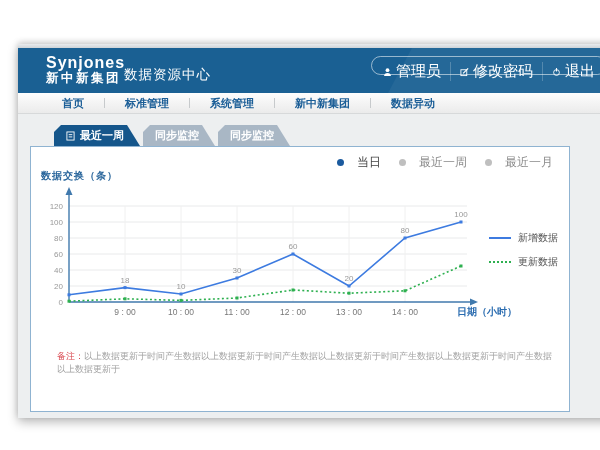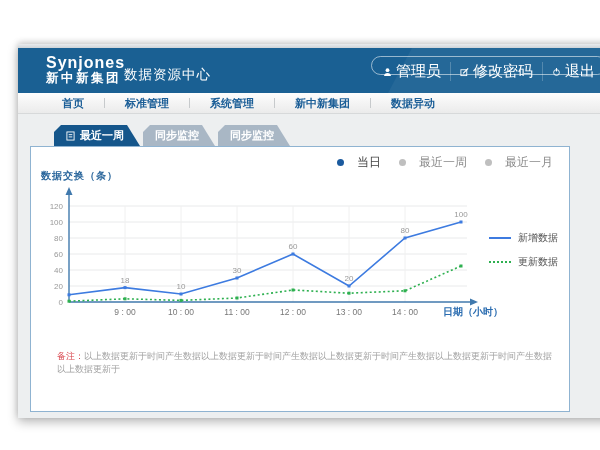--- a/index.html
+++ b/index.html
@@ -36,21 +36,21 @@
   
   .panel{position:absolute;left:12px;top:102px;width:540px;height:266px;background:#fff;
          border:1px solid #8fb3d1;box-sizing:border-box;}
   .radios{position:absolute;right:16px;top:7px;display:flex;gap:18px;align-items:center;}
   .radio{display:flex;align-items:center;gap:13px;font-size:12px;color:#8a8a8a;cursor:pointer;}
   .radio .dot{width:7px;height:7px;border-radius:50%;background:#bfbfbf;}
   .radio.sel .dot{background:#1b5a9e;}
   .radio.sel{color:#444;}
   .ylabel{position:absolute;left:10px;top:22px;font-size:10px;font-weight:bold;color:#2a669c;letter-spacing:1px;}
   #chart-svg{position:absolute;left:8px;top:36px;font-family:"Liberation Sans",sans-serif;}
-  .xlabel{position:absolute;left:412px;top:158px;font-size:10px;font-weight:bold;color:#2a6cb0;}
+  .xlabel{position:absolute;left:426px;top:158px;font-size:10px;font-weight:bold;color:#2a6cb0;}
   .legend{position:absolute;left:458px;top:84px;}
   .leg-row{display:flex;align-items:center;gap:7px;margin-bottom:10px;font-size:10px;color:#555;}
   .leg-line{width:22px;height:0;}
   .leg-solid{border-top:2px solid #3d7be0;}
   .leg-dot{border-top:2px dotted #2eb050;}
   .note{position:absolute;left:26px;top:203px;width:500px;font-size:9px;color:#a2a2a2;line-height:1.4;}
   .note b{color:#d9464e;font-weight:normal;}
 </style>
 </head>
 <body>

